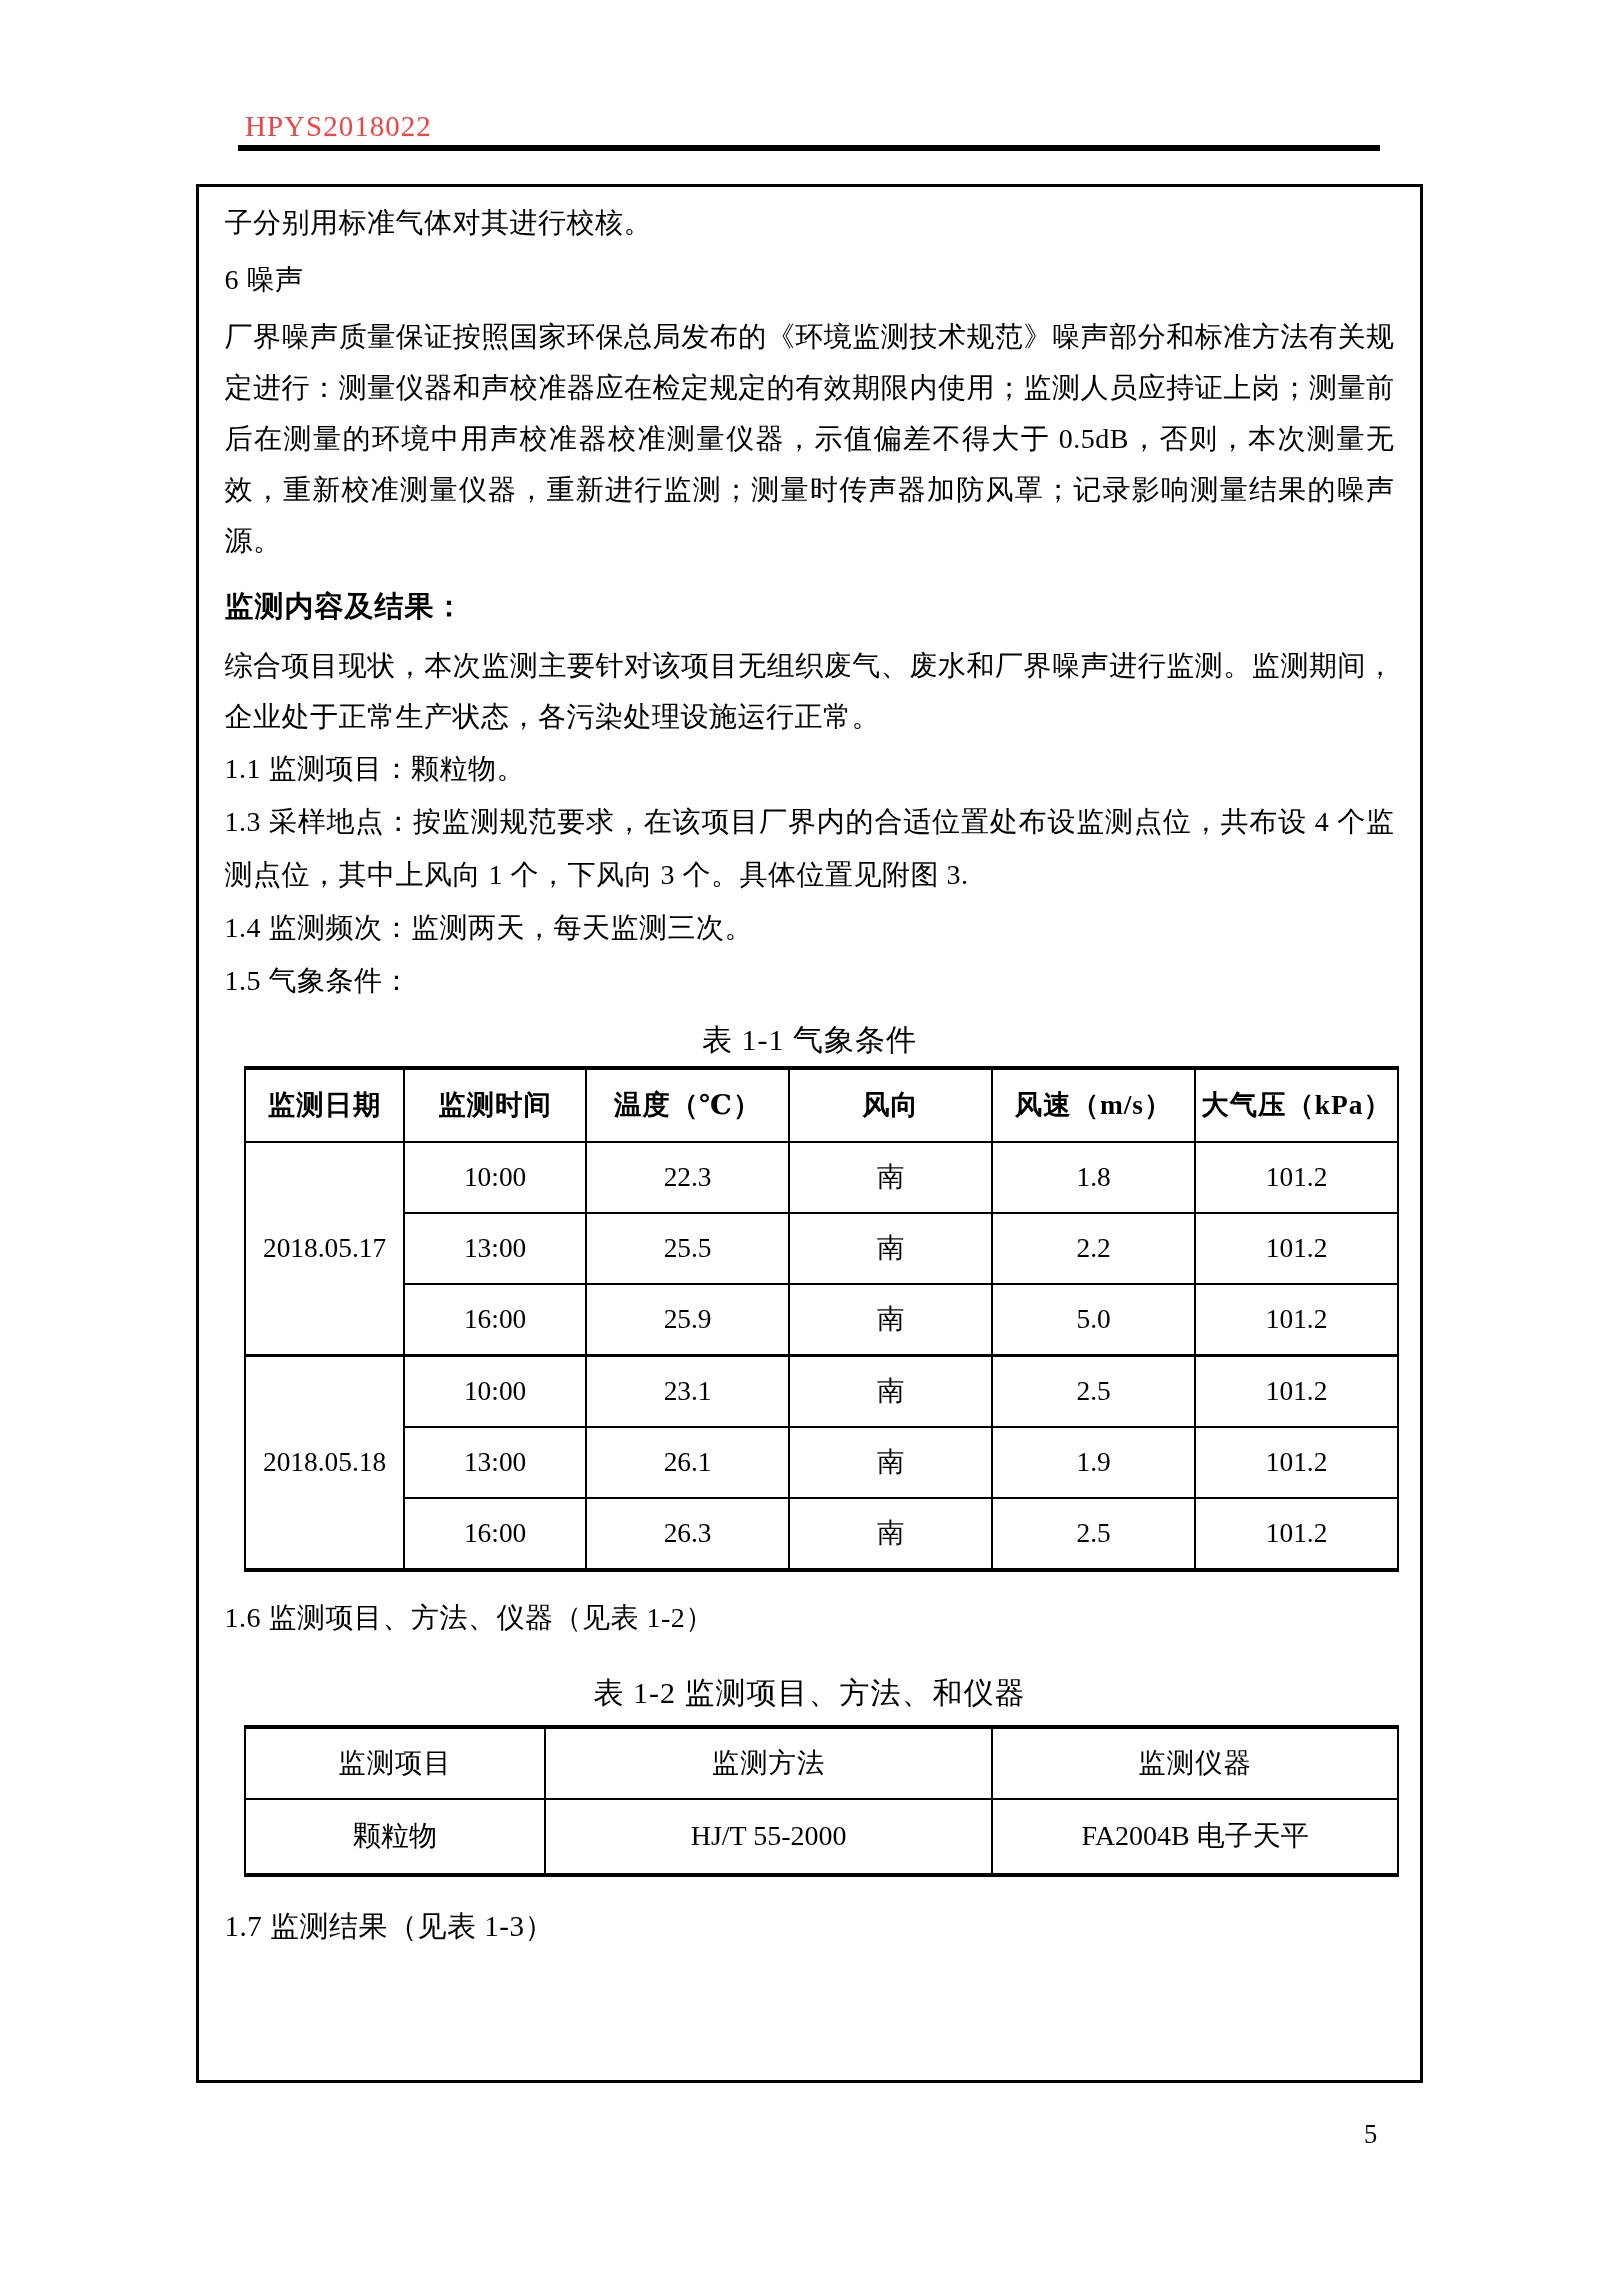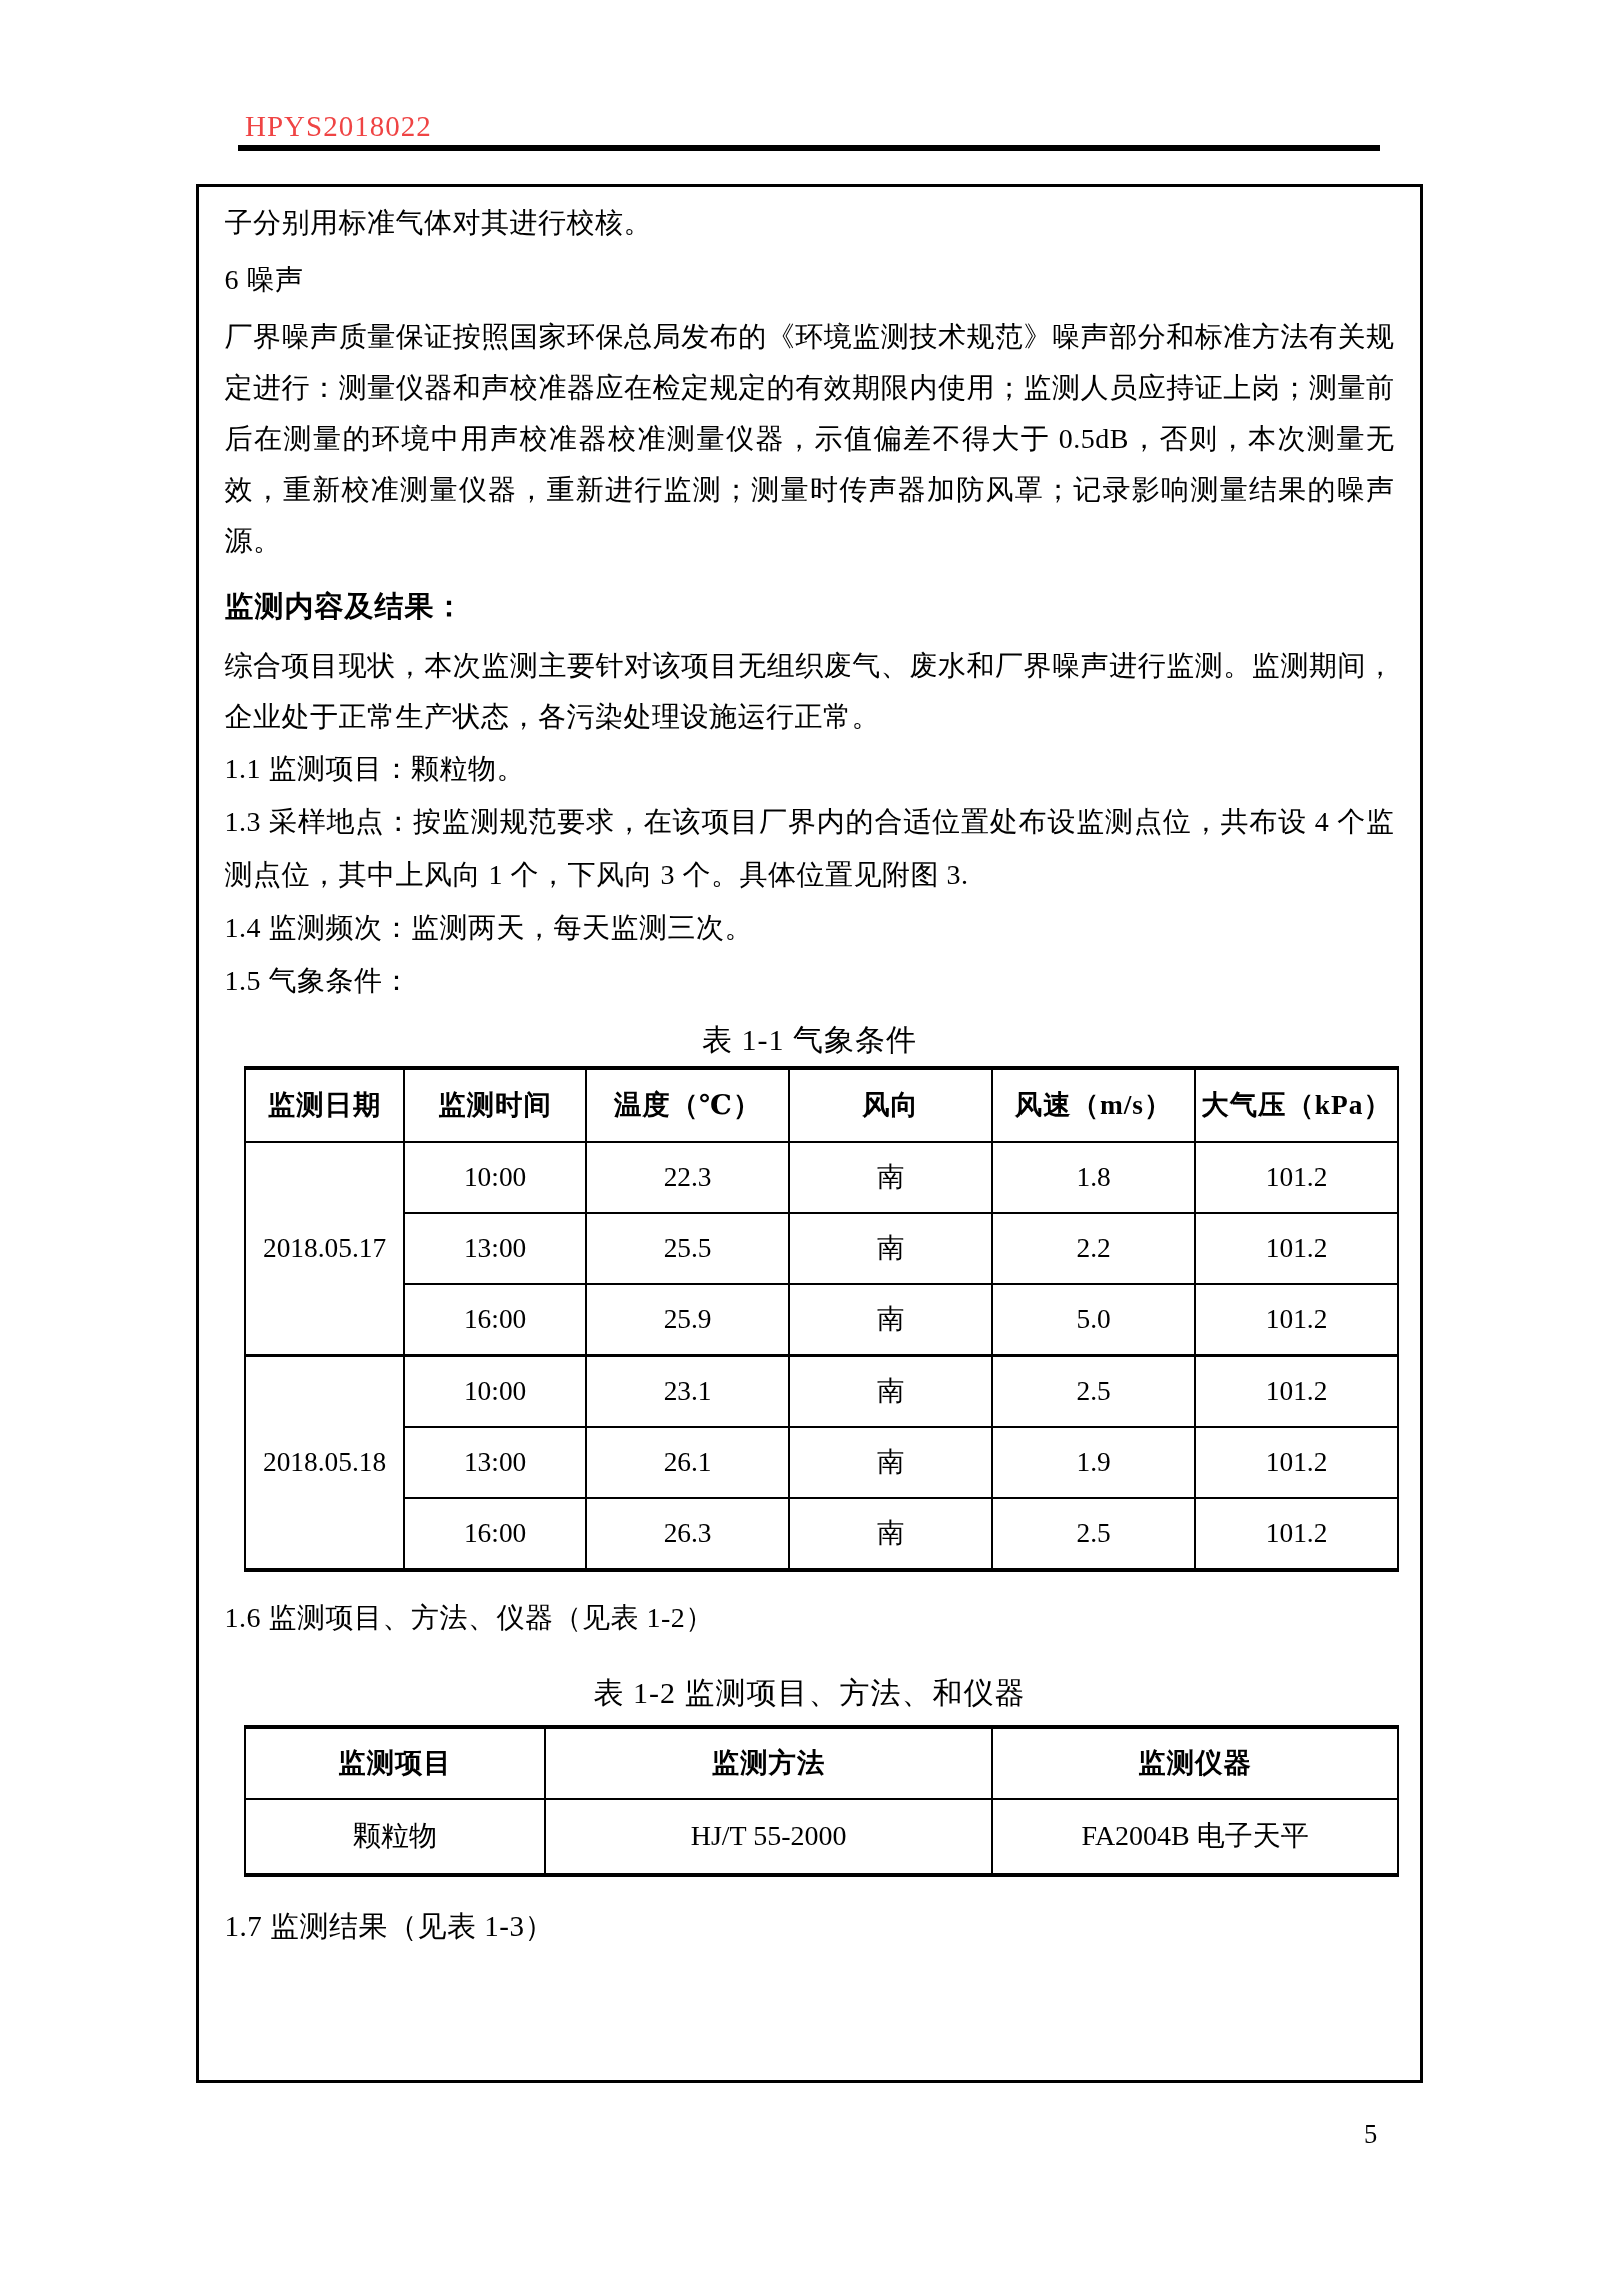--- a/index.html
+++ b/index.html
@@ -112,21 +112,21 @@
     border-top: 3.9px solid #000;
   }
   table.t1 col.c-date  { width: 159px; }
   table.t1 col.c-time  { width: 182px; }
   table.t1 col.c-eq    { width: 203px; }
 
   table.t2 { margin-top: 9.8px; }
   table.t2 thead th {
     height: 69px;
     font-size: 27.4px;
-    font-weight: 700;
+    font-weight: 400;
     border-bottom: 2.9px solid #000;
     letter-spacing: 1px;
   }
   table.t2 tbody td {
     height: 73px;
     font-size: 28px;
   }
   table.t2 col.c-item   { width: 300px; }
   table.t2 col.c-method { width: 447px; }
   table.t2 col.c-inst   { width: 406px; }

